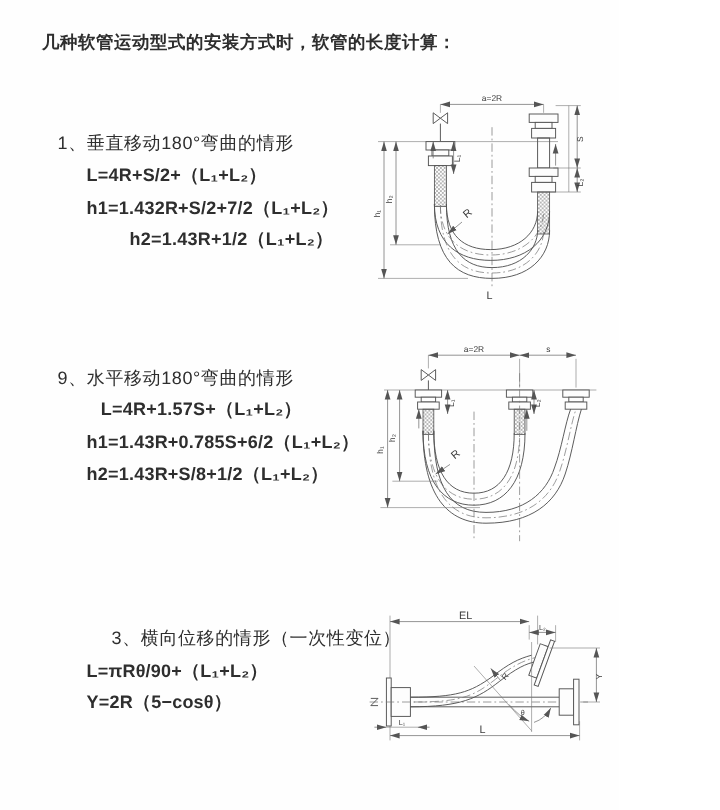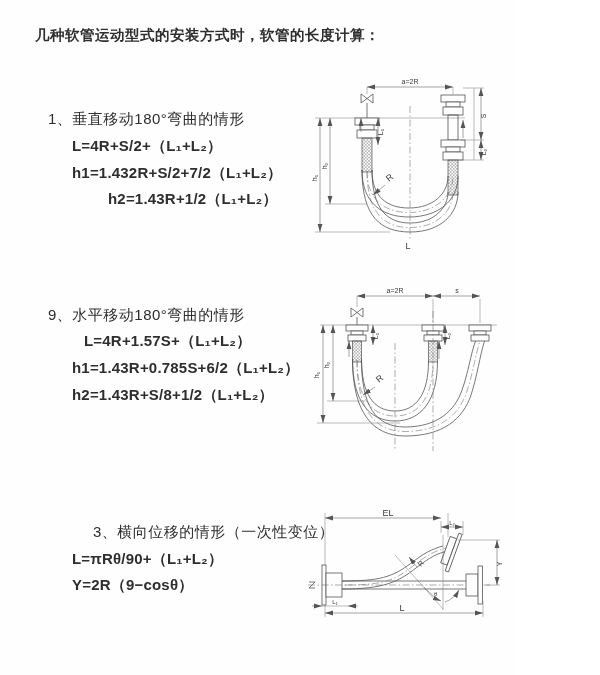--- a/index.html
+++ b/index.html
@@ -46,21 +46,21 @@
   <div class="abs formula" style="left:72px;top:164px;">h1=1.432R+S/2+7/2（L₁+L₂）</div>
   <div class="abs formula" style="left:72px;top:190px;margin-left:36px;">h2=1.43R+1/2（L₁+L₂）</div>
 
   <div class="abs sec-heading" style="left:48px;top:306px;">9、水平移动180°弯曲的情形</div>
   <div class="abs formula" style="left:72px;top:332px;margin-left:12px;">L=4R+1.57S+（L₁+L₂）</div>
   <div class="abs formula" style="left:72px;top:359px;">h1=1.43R+0.785S+6/2（L₁+L₂）</div>
   <div class="abs formula" style="left:72px;top:386px;">h2=1.43R+S/8+1/2（L₁+L₂）</div>
 
   <div class="abs sec-heading" style="left:48px;top:523px;margin-left:45px;">3、横向位移的情形（一次性变位）</div>
   <div class="abs formula" style="left:72px;top:550px;text-align:right;">L=πRθ/90+（L₁+L₂）</div>
-  <div class="abs formula" style="left:72px;top:576px;">Y=2R（9−cosθ）</div>
+  <div class="abs formula" style="left:72px;top:576px;">Y=2R（5−cosθ）</div>
 
   <svg style="left:305px;top:68px;" width="270" height="195" viewBox="0 0 270 195">
 
     <line class="dln" x1="62" y1="19" x2="148" y2="19" marker-start="url(#ar)" marker-end="url(#are)"></line>
     <line class="thin" x1="62" y1="19" x2="62" y2="26"></line>
       <line class="thin" x1="148" y1="19" x2="148" y2="26"></line>
     <text class="lbl" x="105" y="16" text-anchor="middle">a=2R</text>
 
     <g>
       <path class="drw" d="M56,26 L62,30.5 L56,35 Z M68,26 L62,30.5 L68,35 Z"></path>

